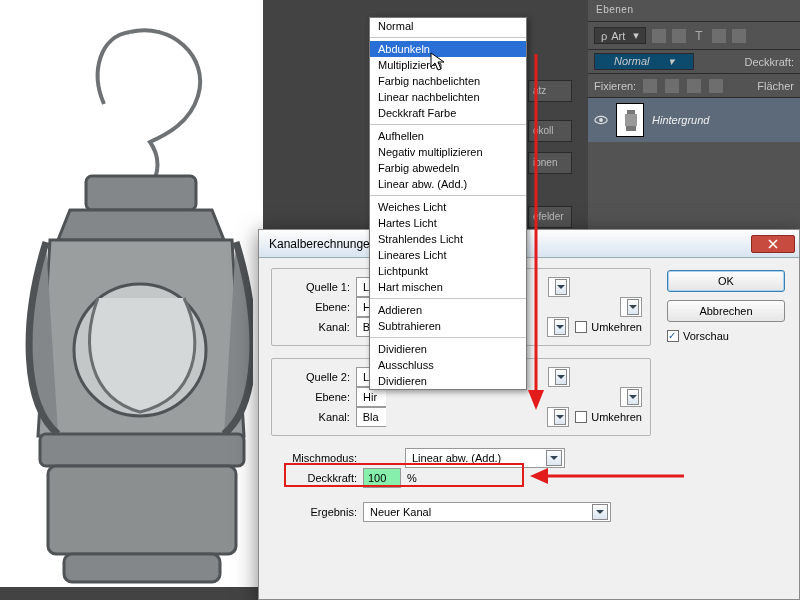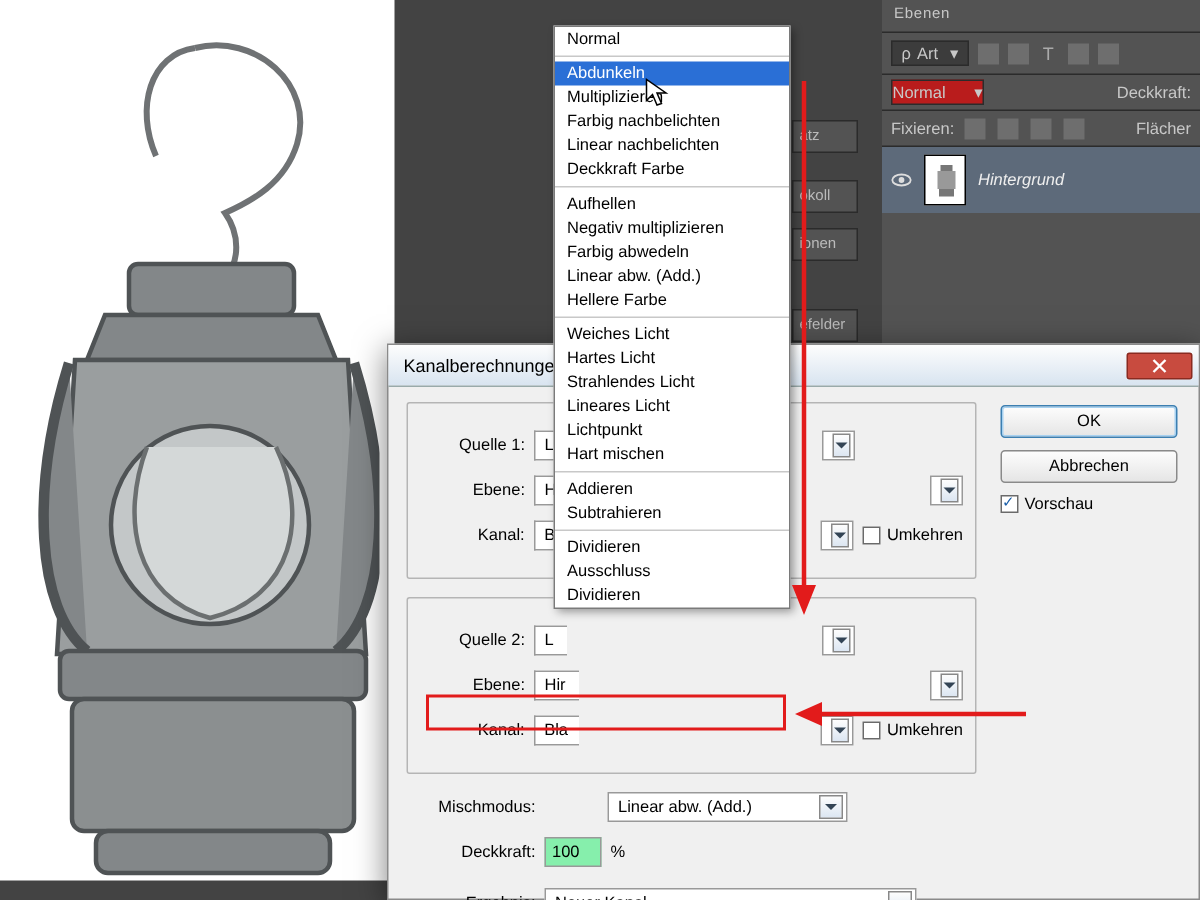--- a/index.html
+++ b/index.html
@@ -8,39 +8,39 @@
   .canvas { position: absolute; left: 0; top: 0; width: 263px; height: 587px; background: #fff; }
   .lantern { position: absolute; left: 10px; top: 26px; width: 243px; height: 560px; }
   .lantern svg { width: 100%; height: 100%; }
   
   .right-panel { position: absolute; right: 0; top: 0; width: 212px; height: 229px; background: #535353; color: #c8c8c8; }
   .rp-header { height: 22px; border-bottom: 1px solid #2b2b2b; padding: 4px 8px; font-size: 10px; letter-spacing: .5px; }
   .rp-toolbar { height: 28px; display:flex; align-items:center; gap:6px; padding: 4px 6px; border-bottom:1px solid #2b2b2b;}
   .rp-toolbar .sel { background:#3c3c3c; border:1px solid #2b2b2b; padding:1px 6px; display:flex; align-items:center; gap:4px;}
   .rp-toolbar .ico { width:14px; height:14px; display:inline-block; background:#6e6e6e; }
   .rp-row2 { height:24px; display:flex; align-items:center; justify-content:space-between; padding:0 6px; border-bottom:1px solid #2b2b2b;}
-  .rp-row2 .sel { background:#b91c1c; border:1px solid #2b2b2b; padding:1px 0;}
+  .rp-row2 .sel { background:#0c4a6e; border:1px solid #2b2b2b; padding:1px 19px;font-style:italic;}
   .rp-row3 { height:24px; display:flex; align-items:center; gap:6px; padding:0 6px; border-bottom:1px solid #2b2b2b;}
   .rp-row3 .lockico { width:14px; height:14px; background:#6e6e6e; margin:0 1px;}
   .layer-row { height:44px; display:flex; align-items:center; gap:8px; padding:0 6px; background:#5d6a7a;}
   .eye { width:14px; height:14px;}
   .eye svg{width:100%;height:100%;}
   .thumb { width:28px; height:34px; background:#fff; border:1px solid #000; position:relative;}
   .thumb .mini { position:absolute; left:7px; top:4px; width:14px; height:24px;}
   .layer-name { font-style: italic; color:#eee;}
   
   .side-tab { position:absolute; left:528px; width:44px; height:22px; background:#535353; color:#bbb; font-size:10px; padding:4px 4px; border:1px solid #2b2b2b;}
   
   .dialog { position:absolute; left:258px; top:229px; width:542px; height:371px; background:#f0f0f0; border:1px solid #8a8a8a; box-shadow:0 4px 20px rgba(0,0,0,.5);}
   .dlg-title { height:28px; background:linear-gradient(#fdfdfd,#d8e4f0); display:flex; align-items:center; justify-content:space-between; padding:0 4px 0 10px; border-bottom:1px solid #9aa; }
   .dlg-title span { font-size:12px; color:#000;}
   .dlg-close { width:44px; height:18px; background:#c84b3f; border:1px solid #8a2a20; border-radius:2px; display:flex; align-items:center; justify-content:center; color:#fff;}
   .dlg-body { position:relative; padding:10px 12px; height:calc(100% - 28px); }
   .group { border:1px solid #b5b5b5; border-radius:2px; padding:8px 8px 8px 8px; margin-bottom:12px; width:380px; position:relative;}
-  .row { display:flex; align-items:center; gap:6px; margin:10px 0; }
+  .row { display:flex; align-items:center; gap:6px; margin:0 0; }
   .lab { width:70px; text-align:right; color:#000;}
   .combo { height:20px; border:1px solid #999; background:#fff; display:flex; align-items:center; justify-content:space-between; padding:0 2px 0 6px; color:#000;}
   .combo .arrow { width:16px; height:16px; border:1px solid #888; background:linear-gradient(#fdfdfd,#dce6f2); display:flex; align-items:center; justify-content:center;}
   .combo .arrow:after { content:""; border:4px solid transparent; border-top-color:#345; margin-top:3px;}
   .chk { display:flex; align-items:center; gap:4px; color:#000;}
   .chk .box { width:12px; height:12px; border:1px solid #6a6a6a; background:#fff;}
   .chk .box.checked:after{content:"✓"; font-size:10px; color:#1a5ea8; position:relative; top:-2px; left:0;}
   .buttons { position:absolute; right:14px; top:12px; width:118px;}
   .btn { width:100%; height:22px; border:1px solid #8a8a8a; background:linear-gradient(#fdfdfd,#e5e5e5); border-radius:3px; margin-bottom:8px; color:#000; display:flex; align-items:center; justify-content:center;}
   .btn.primary { border:1px solid #3c7fb1; box-shadow:0 0 0 1px #a7d1f0 inset;}
@@ -262,21 +262,20 @@
       <div class="dd-item hover">Abdunkeln</div>
       <div class="dd-item">Multiplizieren</div>
       <div class="dd-item">Farbig nachbelichten</div>
       <div class="dd-item">Linear nachbelichten</div>
       <div class="dd-item">Deckkraft Farbe</div>
       <div class="dd-sep"></div>
       <div class="dd-item">Aufhellen</div>
       <div class="dd-item">Negativ multiplizieren</div>
       <div class="dd-item">Farbig abwedeln</div>
       <div class="dd-item">Linear abw. (Add.)</div>
-      <div class="dd-item">Hellere Farbe</div>
       <div class="dd-sep"></div>
       <div class="dd-item">Weiches Licht</div>
       <div class="dd-item">Hartes Licht</div>
       <div class="dd-item">Strahlendes Licht</div>
       <div class="dd-item">Lineares Licht</div>
       <div class="dd-item">Lichtpunkt</div>
       <div class="dd-item">Hart mischen</div>
       <div class="dd-sep"></div>
       <div class="dd-item">Addieren</div>
       <div class="dd-item">Subtrahieren</div>

